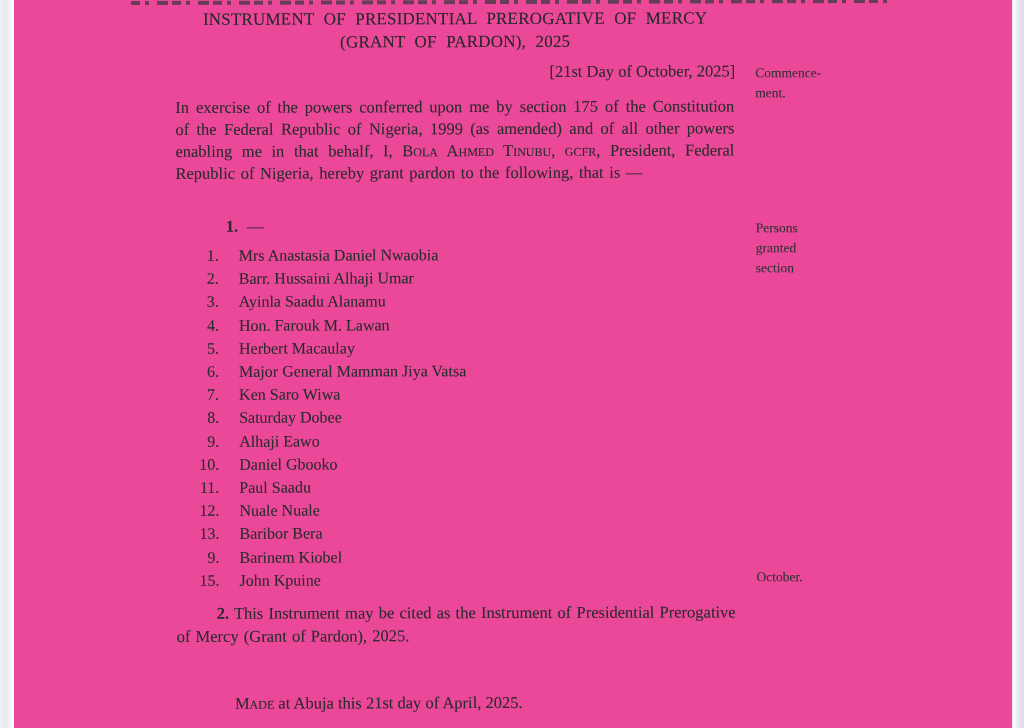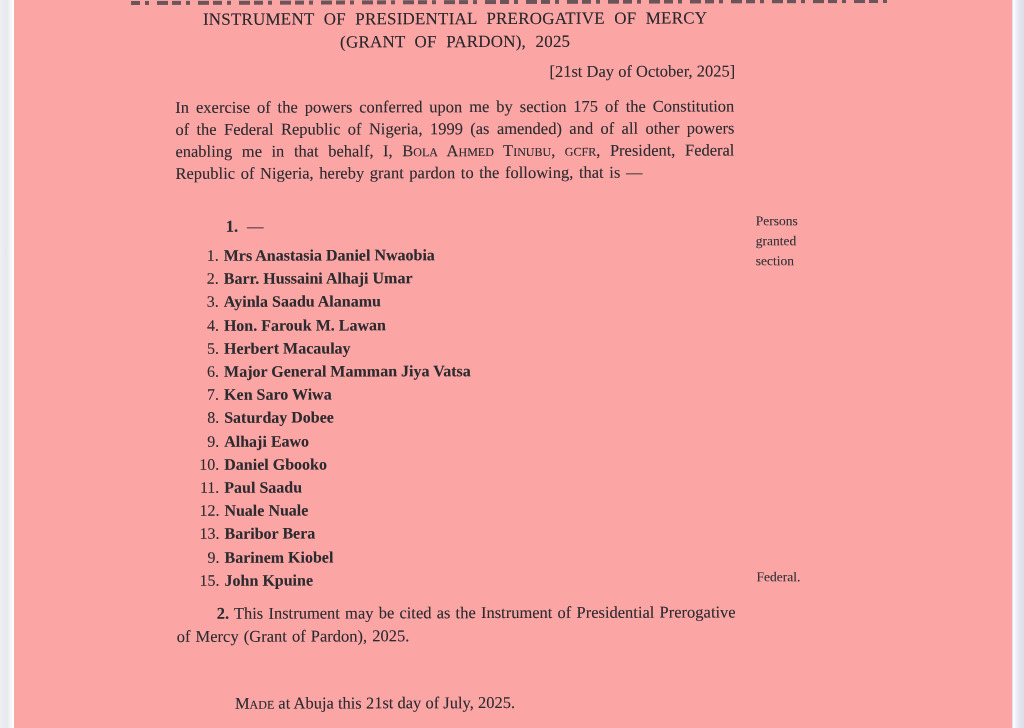--- a/index.html
+++ b/index.html
@@ -3,21 +3,21 @@
 <meta charset="utf-8">
 <style>
   html,body{margin:0;padding:0;}
   body{
     background:#f2f2f5;
     font-family:"Liberation Serif","DejaVu Serif",serif;
   }
   .canvas{
     position:relative;
     width:1024px;height:728px;
-    background:#fca5a5;
+    background:#ec4899;
     overflow:hidden;
     color:#2c2c30;
     text-shadow:0 0 0.5px rgba(44,44,48,0.35);
   }
   .page-edge-left{
     position:absolute;left:0;top:0;bottom:0;width:14px;
     background:linear-gradient(90deg,#eef0f4 0%,#e6e8ee 45%,#ffffff 100%);
   }
   .page-edge-right{
     position:absolute;right:0;top:0;bottom:0;width:11px;
@@ -41,41 +41,41 @@
   .date-line{
     position:absolute;left:176px;top:62px;width:560px;
     text-align:right;font-size:16.5px;
   }
   .date-line .it{}
   .margin-note{
     position:absolute;left:756px;width:86px;
     font-size:13.5px;line-height:20px;color:#333338;
   }
   .note-commencement{top:64px;}
-  .note-persons{top:212px;}
+  .note-persons{top:219px;}
   .note-citation{top:568px;}
   .opening{
     position:absolute;left:176px;top:96px;width:559px;
     font-size:16.5px;line-height:22px;text-align:justify;
     word-spacing:1.5px;
   }
   .sc{font-variant:small-caps;}
   .section1{
     position:absolute;left:176px;top:216px;width:559px;
     font-size:16.5px;
   }
   .section1 .num{font-weight:bold;padding-left:50px;}
   .section1 .dash{margin-left:9px;}
   .pardon-list{
     position:absolute;left:176px;top:243px;width:559px;
     font-size:16px;
   }
   .pardon-list .row{line-height:23.2px;white-space:nowrap;}
   .pardon-list .num{display:inline-block;width:43px;text-align:right;}
-  .pardon-list .name{margin-left:5px;font-weight:bold;}
+  .pardon-list .name{margin-left:20px;}
   .section2{
     position:absolute;left:176px;top:601px;width:559px;
     font-size:16.5px;line-height:23px;text-align:justify;
     text-indent:40px;word-spacing:1px;
   }
   .section2 .num{font-weight:bold;}
   .made-line{
     position:absolute;left:176px;top:693px;width:559px;
     padding-left:58px;font-size:16.5px;box-sizing:border-box;
   }
@@ -91,20 +91,24 @@
 
     <div class="crop-fragment"></div>
 
     <div class="doc-title">
       <div>INSTRUMENT OF PRESIDENTIAL PREROGATIVE OF MERCY</div>
       <div>(GRANT OF PARDON), 2025</div>
     </div>
 
     <div class="date-line"><span>[21</span><span class="it">st Day of October,</span><span> 2025]</span></div>
 
+    <div class="margin-note note-commencement">
+      <div>Commence-</div>
+      <div>ment.</div>
+    </div>
 
     <div class="opening"><span>In exercise of the powers conferred upon me by section 175 of the Constitution of the Federal Republic of Nigeria, 1999 (as amended) and of all other powers enabling me in that behalf, I, </span><span class="sc">Bola Ahmed Tinubu</span><span>, </span><span class="sc">gcfr</span><span>, President, Federal Republic of Nigeria, hereby grant pardon to the following, that is —</span></div>
 
     <div class="section1"><span class="num">1.</span><span class="dash">—</span></div>
 
     <div class="margin-note note-persons">
       <div>Persons</div>
       <div>granted</div>
       <div>section</div>
     </div>
@@ -121,21 +125,21 @@
       <div class="row"><span class="num">9.</span><span class="name">Alhaji Eawo</span></div>
       <div class="row"><span class="num">10.</span><span class="name">Daniel Gbooko</span></div>
       <div class="row"><span class="num">11.</span><span class="name">Paul Saadu</span></div>
       <div class="row"><span class="num">12.</span><span class="name">Nuale Nuale</span></div>
       <div class="row"><span class="num">13.</span><span class="name">Baribor Bera</span></div>
       <div class="row"><span class="num">9.</span><span class="name">Barinem Kiobel</span></div>
       <div class="row"><span class="num">15.</span><span class="name">John Kpuine</span></div>
     </div>
 
     <div class="margin-note note-citation">
-      <div>Federal.</div>
+      <div>October.</div>
     </div>
 
     <div class="section2"><span class="num">2.</span><span> This Instrument may be cited as the Instrument of Presidential Prerogative of Mercy (Grant of Pardon), 2025.</span></div>
 
-    <div class="made-line"><span class="sc">Made</span><span> at Abuja this 21st day of July,  2025.</span></div>
+    <div class="made-line"><span class="sc">Made</span><span> at Abuja this 21st day of April,  2025.</span></div>
 
   </div>
 </div>
 
 </body></html>

